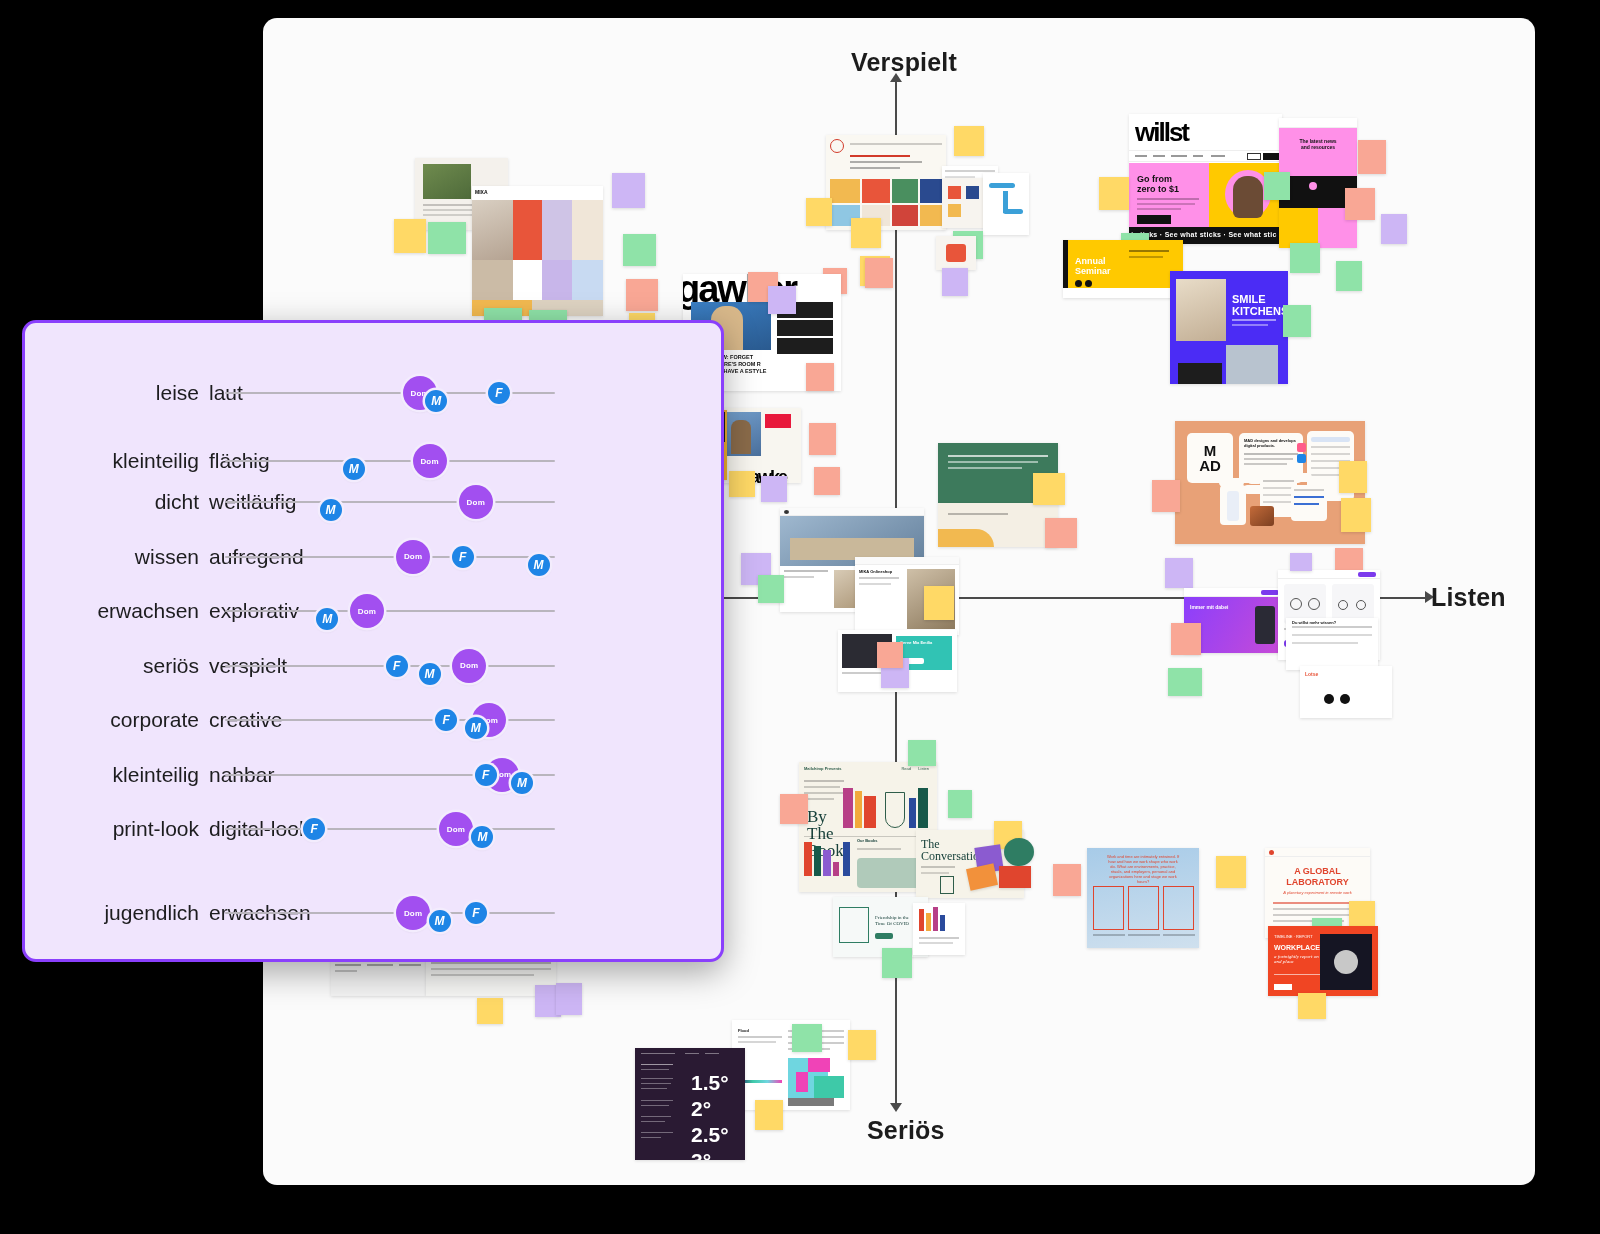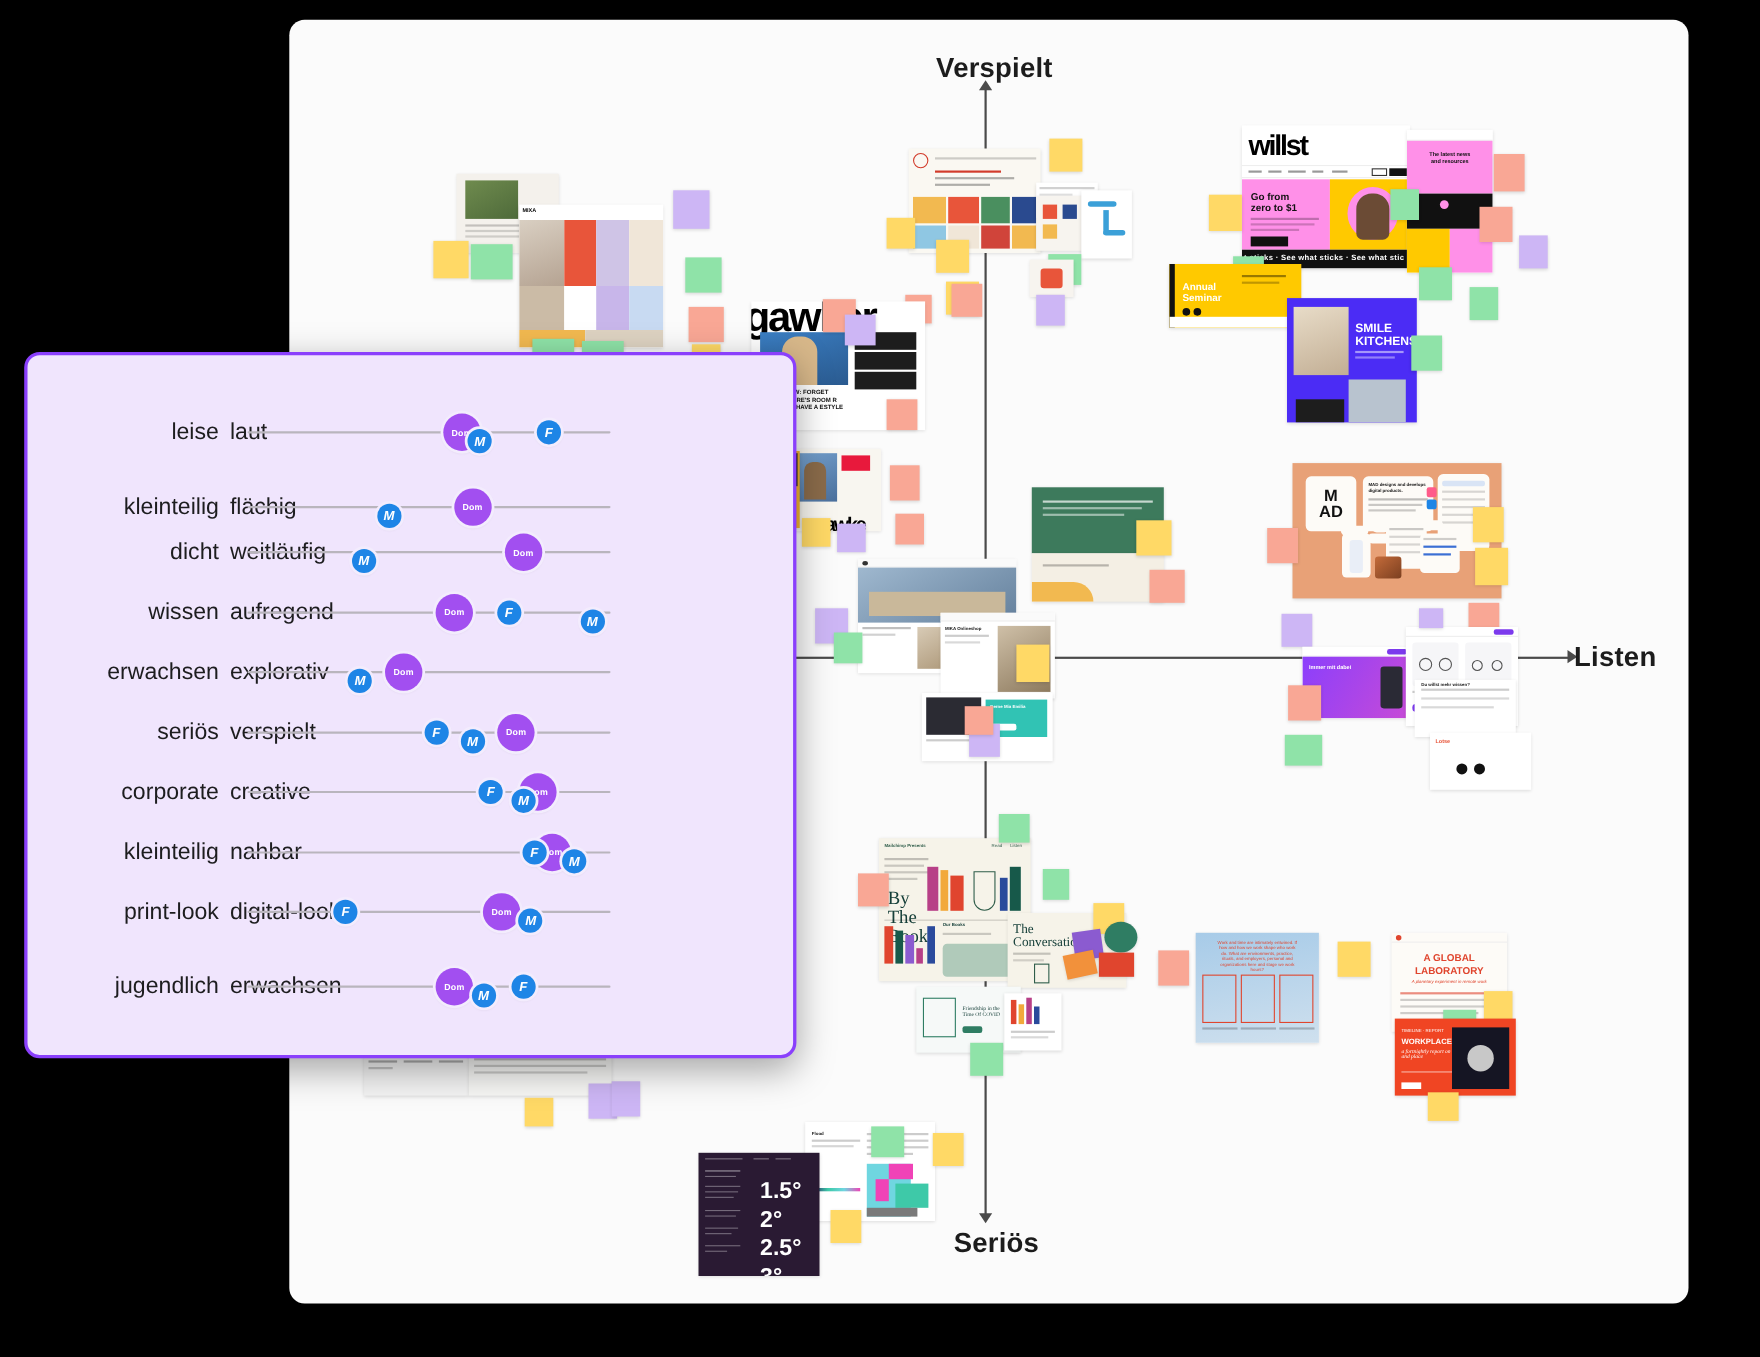--- a/index.html
+++ b/index.html
@@ -630,21 +630,21 @@
         <div class="row" style="top: 490px;">
           <div class="row-left">print-look</div>
           <div class="row-right">digital-look</div>
           <div class="track-wrap">
             <div class="track"></div>
             <div class="marker dom" style="left: 70%; background: rgb(162, 79, 240);">Dom</div>
             <div class="marker mf" style="left: 27%; background: rgb(30, 133, 230);">F</div>
             <div class="marker mf" style="left: 78%; margin-top: -3px; background: rgb(30, 133, 230);">M</div>
           </div>
         </div>
-        <div class="row" style="top: 558px;">
+        <div class="row" style="top: 574px;">
           <div class="row-left">jugendlich</div>
           <div class="row-right">erwachsen</div>
           <div class="track-wrap">
             <div class="track"></div>
             <div class="marker dom" style="left: 57%; background: rgb(162, 79, 240);">Dom</div>
             <div class="marker mf" style="left: 76%; background: rgb(30, 133, 230);">F</div>
             <div class="marker mf" style="left: 65%; margin-top: -3px; background: rgb(30, 133, 230);">M</div>
           </div>
         </div>
       </div>

